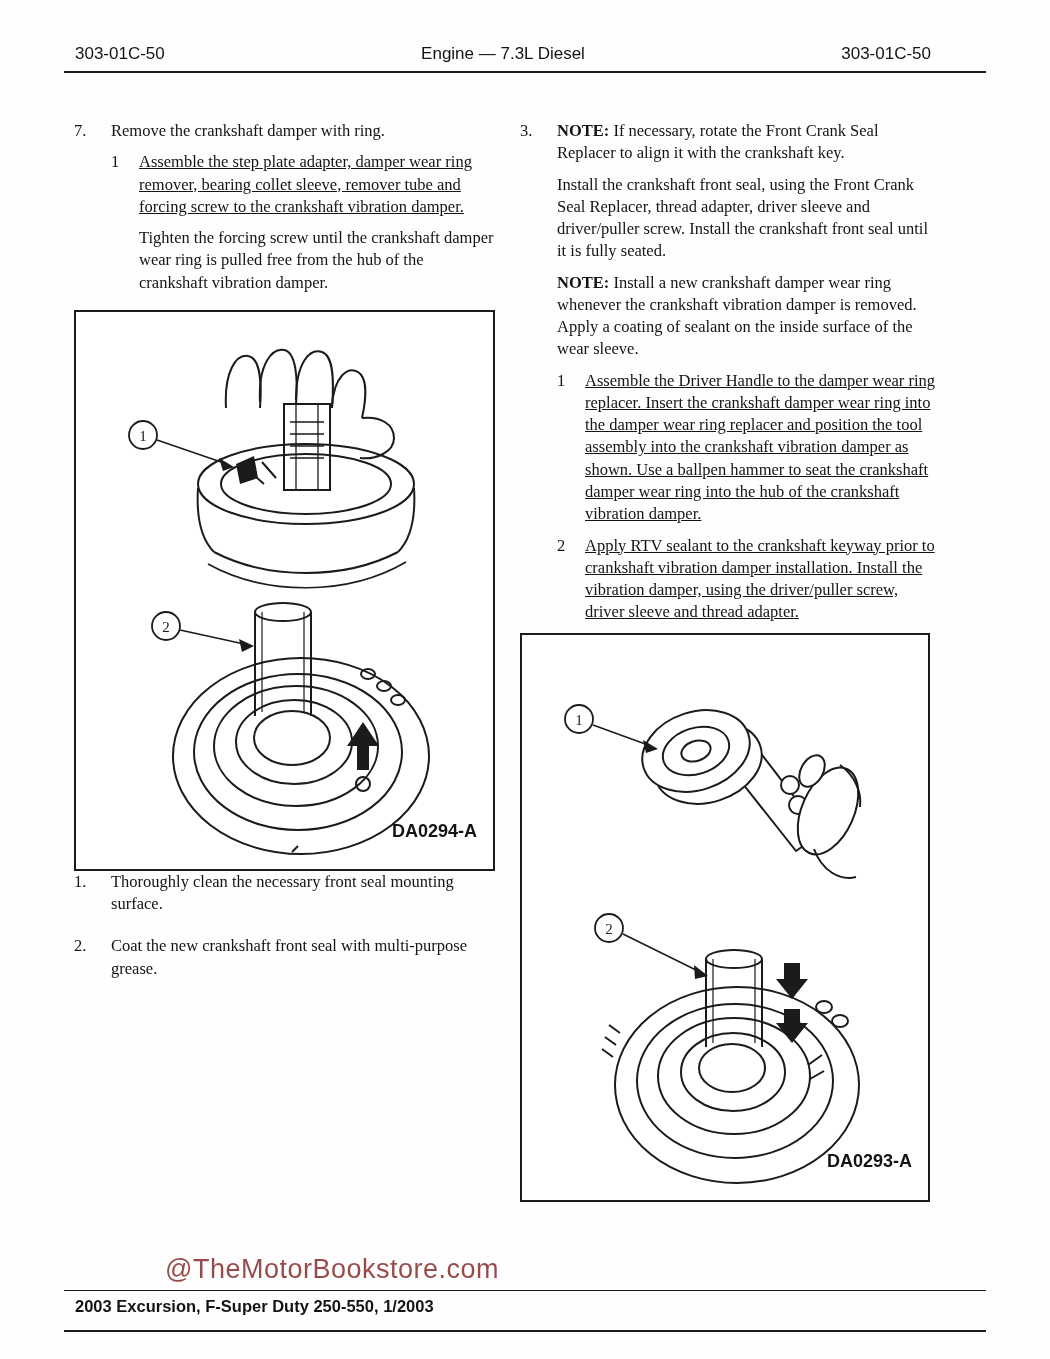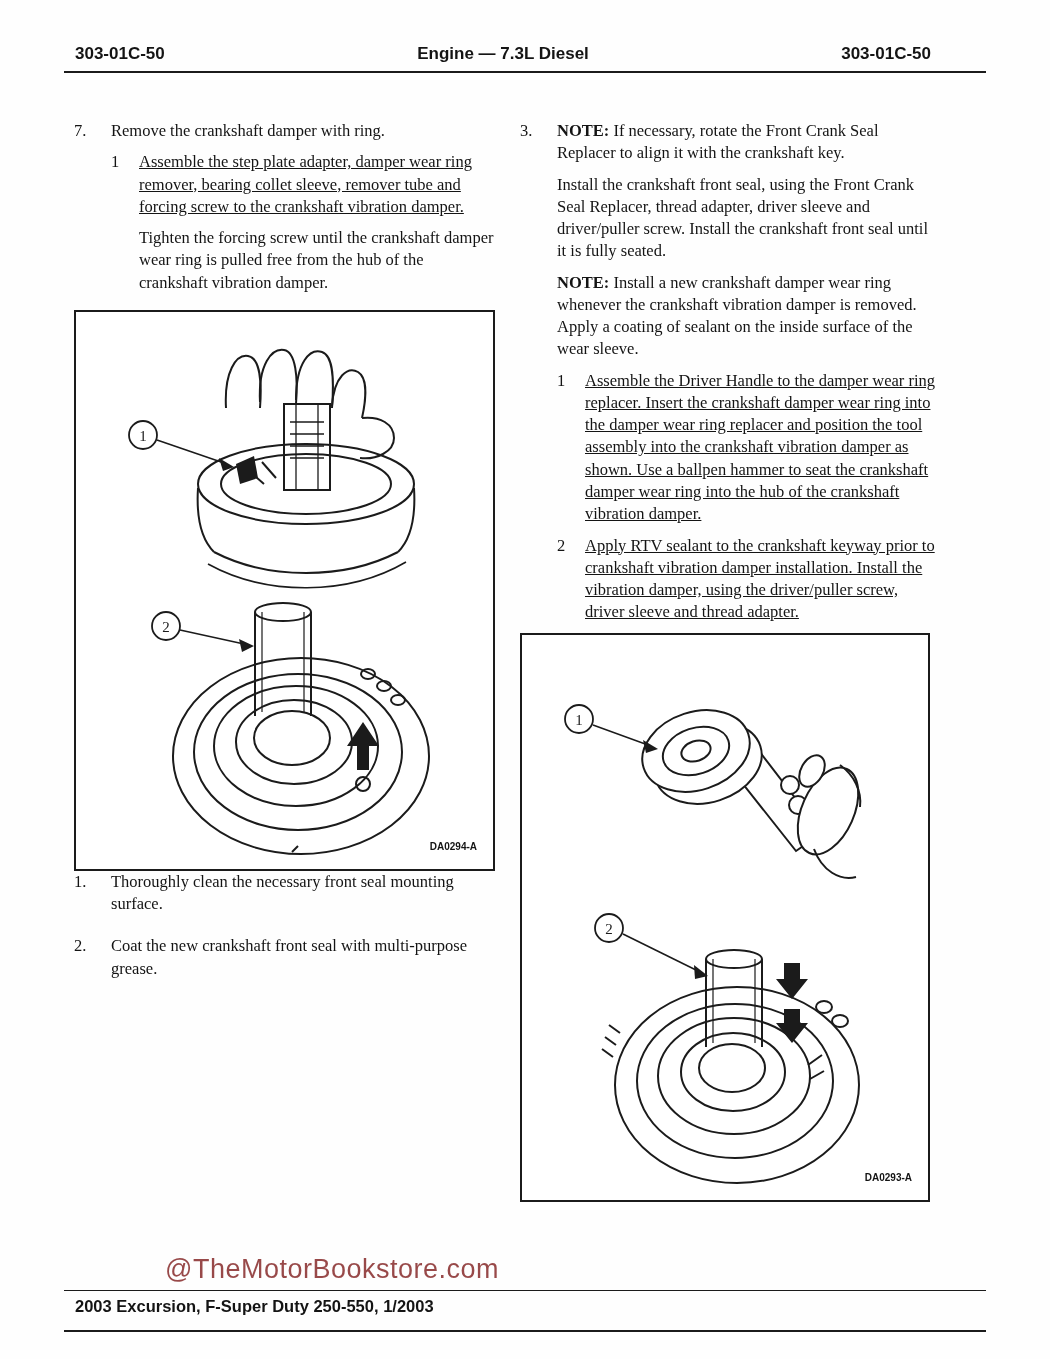--- a/index.html
+++ b/index.html
@@ -13,21 +13,21 @@
     font-size: 16.5px;
     color: #141414;
     overflow: hidden;
   }
 
   .header-row {
     position: absolute;
     top: 44px; left: 75px; width: 856px;
     display: flex; justify-content: space-between; align-items: center;
     font-family: "Liberation Sans", sans-serif;
-    font-weight: 700; font-size: 17px;
+    font-weight: 400; font-size: 17px;
   }
   .rule {
     position: absolute; left: 64px; width: 922px;
     border-top: 2px solid #1b1b1b; height: 0;
   }
   .rule-header { top: 71px; }
   .rule-footer-top { top: 1290px; border-top-width: 1.5px; }
   .rule-footer-bottom { top: 1330px; }
 
   .section-title {
@@ -50,23 +50,23 @@
   .col-right .indent-para { margin-left: 37px; }
 
   .figure {
     position: relative;
     border: 2px solid #1b1b1b;
     background: #fff;
   }
   .fig1 { width: 417px; height: 557px; margin-top: 16px; }
   .fig2 { width: 406px; height: 565px; margin-top: 8px; }
   .fig-label {
-    position: absolute; right: 16px; bottom: 15px;
-    font-family: "Liberation Sans", sans-serif;
-    font-weight: 700; font-size: 10px; padding-left: 8px;
+    position: absolute; right: 16px; bottom: 26px;
+    font-family: "Liberation Sans", sans-serif;
+    font-weight: 700; font-size: 18px; padding-left: 8px;
   }
 
   .installation-heading {
     font-family: "Liberation Sans", sans-serif;
     font-weight: 700; font-size: 18px;
     margin: 34px 0 22px 0;
   }
 
   .watermark {
     position: absolute; left: 165px; top: 1254px;

